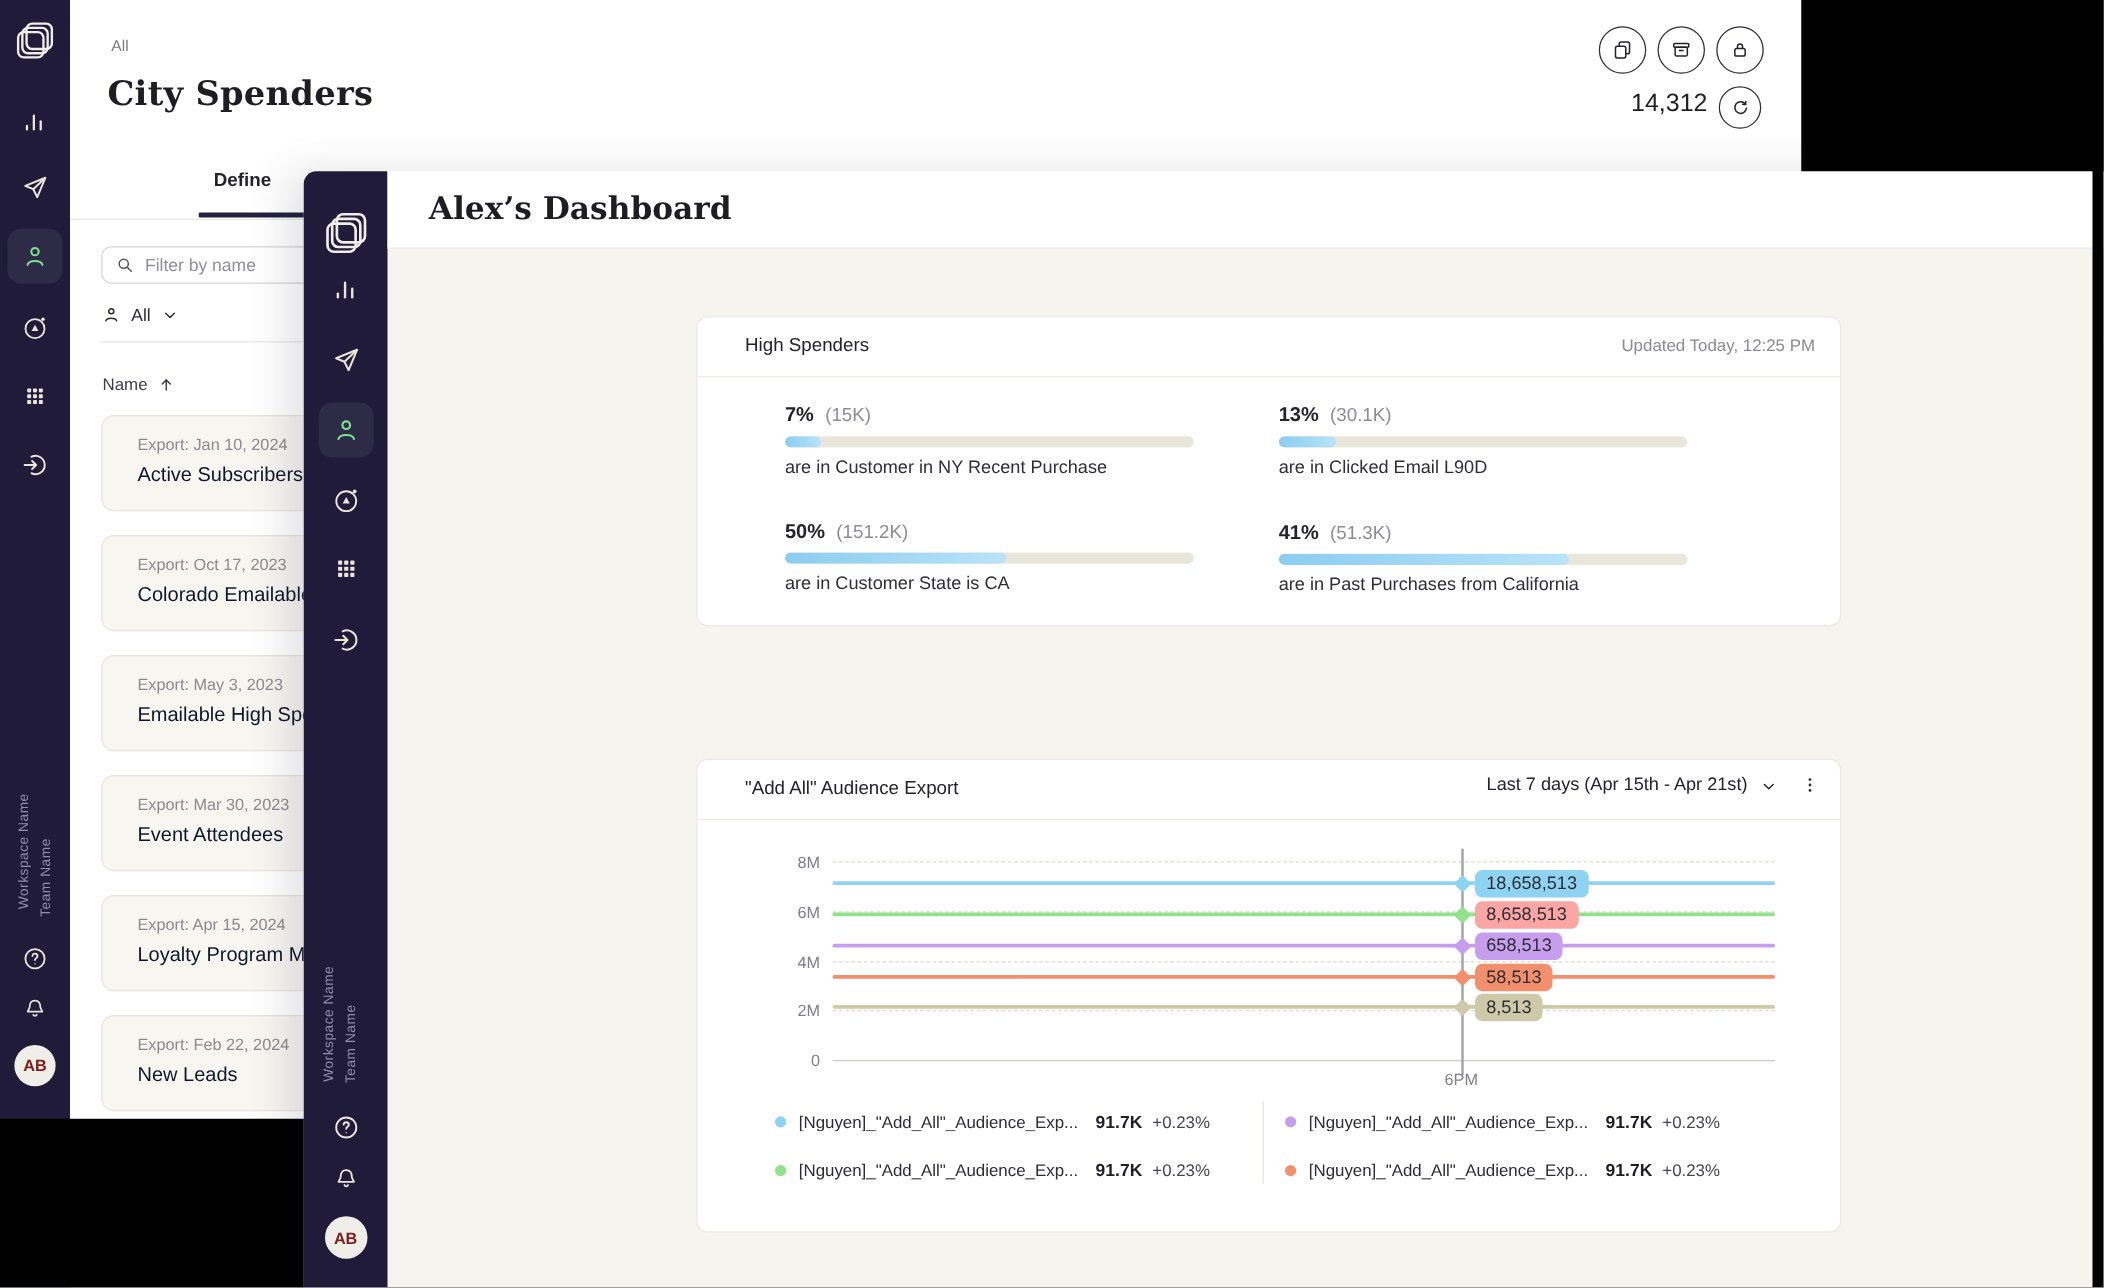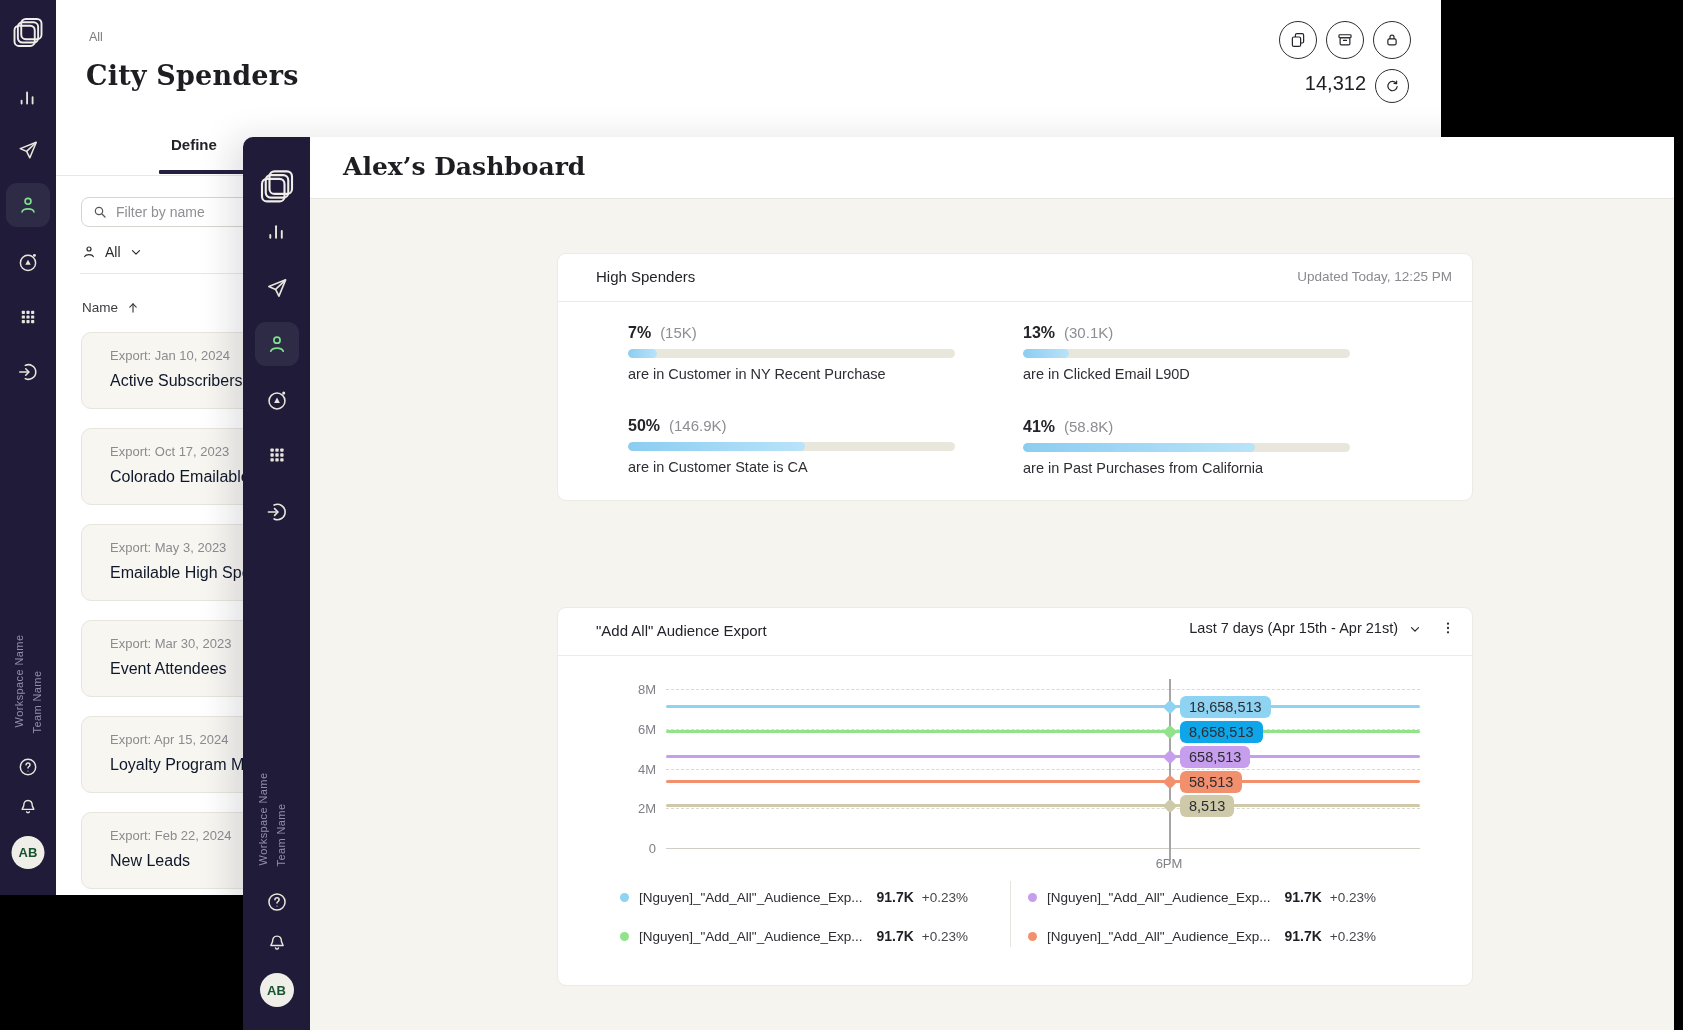--- a/index.html
+++ b/index.html
@@ -12,21 +12,21 @@
   
   .sidebar{background:#1f1b39;}
   .bg-sidebar{left:0;top:0;width:56px;height:1030px;}
   .nav-icon{position:absolute;left:50%;transform:translate(-50%,-50%);color:#e8e6db;}
   .nav-icon.active{color:#7ee18c;}
   .icon-hl{position:absolute;left:50%;transform:translate(-50%,-50%);width:44px;height:44px;
     border-radius:11px;background:rgba(255,255,255,0.07);}
   .vtext{position:absolute;width:130px;text-align:center;font-size:11px;letter-spacing:.4px;
     color:#928fa8;transform:rotate(-90deg);white-space:nowrap;}
   .avatar{position:absolute;left:50%;transform:translateX(-50%);width:33px;height:33px;border-radius:50%;
-    background:#efeee8;color:#14532d;font-weight:bold;font-size:13px;display:flex;align-items:center;justify-content:center;}
+    background:#efeee8;color:#7f1d1d;font-weight:bold;font-size:13px;display:flex;align-items:center;justify-content:center;}
 
   
   .breadcrumb{left:89px;top:30px;font-size:12.5px;color:#7c7c81;}
   .bg-title{left:86px;top:60px;font-size:27px;font-weight:bold;color:#1d1d22;letter-spacing:.2px;}
   .circle-btn{position:absolute;width:38px;height:38px;border-radius:50%;border:1.3px solid #2e2e33;
     background:#fff;display:flex;align-items:center;justify-content:center;color:#232329;box-sizing:border-box;}
   .count{left:1246px;top:72px;width:120px;text-align:right;font-size:20px;font-weight:400;color:#1e1e24;}
   .refresh-btn{left:1375px;top:69px;width:34px;height:34px;}
   .tab{position:absolute;top:136px;font-size:15px;}
   .tab.active{font-weight:bold;color:#232329;}
@@ -358,31 +358,31 @@
             <span class="cnt">(30.1K)</span>
           </div>
         <div class="bar">
             <div class="fill" style="width: 14%;"></div>
           </div>
         <div class="lbl">are in Clicked Email L90D</div>
       </div>
       <div class="stat" style="left:70px;top:163px">
         <div class="topline">
             <span class="pct">50%</span>
-            <span class="cnt">(146.9K)</span>
+            <span class="cnt">(151.2K)</span>
           </div>
         <div class="bar">
             <div class="fill" style="width: 54%;"></div>
           </div>
         <div class="lbl">are in Customer State is CA</div>
       </div>
       <div class="stat" style="left:465px;top:164px">
         <div class="topline">
             <span class="pct">41%</span>
-            <span class="cnt">(58.8K)</span>
+            <span class="cnt">(51.3K)</span>
           </div>
         <div class="bar">
             <div class="fill" style="width: 71%;"></div>
           </div>
         <div class="lbl">are in Past Purchases from California</div>
       </div>
     </div>
 
     <div class="card chart-card">
       <div class="card-header">
@@ -420,21 +420,21 @@
 
       <div class="crosshair"></div>
 
       <div class="diamond" style="left: 607px; top: 93.5px; background-color: rgb(142, 211, 242);"></div>
       <div class="diamond" style="left: 607px; top: 118.5px; background-color: rgb(146, 226, 139);"></div>
       <div class="diamond" style="left: 607px; top: 143.5px; background-color: rgb(199, 157, 237);"></div>
       <div class="diamond" style="left: 607px; top: 168.5px; background-color: rgb(242, 144, 110);"></div>
       <div class="diamond" style="left: 607px; top: 192.5px; background-color: rgb(205, 201, 169);"></div>
 
       <div class="pill" style="top: 87.5px; background-color: rgb(142, 211, 242);">18,658,513</div>
-      <div class="pill" style="top: 112.5px; background-color: #0ea5e9;">8,658,513</div>
+      <div class="pill" style="top: 112.5px; background-color: #fca5a5;">8,658,513</div>
       <div class="pill" style="top: 137.5px; background-color: rgb(199, 157, 237);">658,513</div>
       <div class="pill" style="top: 162.5px; background-color: rgb(242, 144, 110);">58,513</div>
       <div class="pill" style="top: 186.5px; background-color: rgb(205, 201, 169);">8,513</div>
 
       <div class="x-label">6PM</div>
 
       <div class="legend-divider"></div>
       <div class="legend" style="left:62px;top:277px;width:386px">
         <span class="dot" style="background-color: rgb(142, 211, 242);"></span>
         <span class="lname">[Nguyen]_"Add_All"_Audience_Exp...</span>

